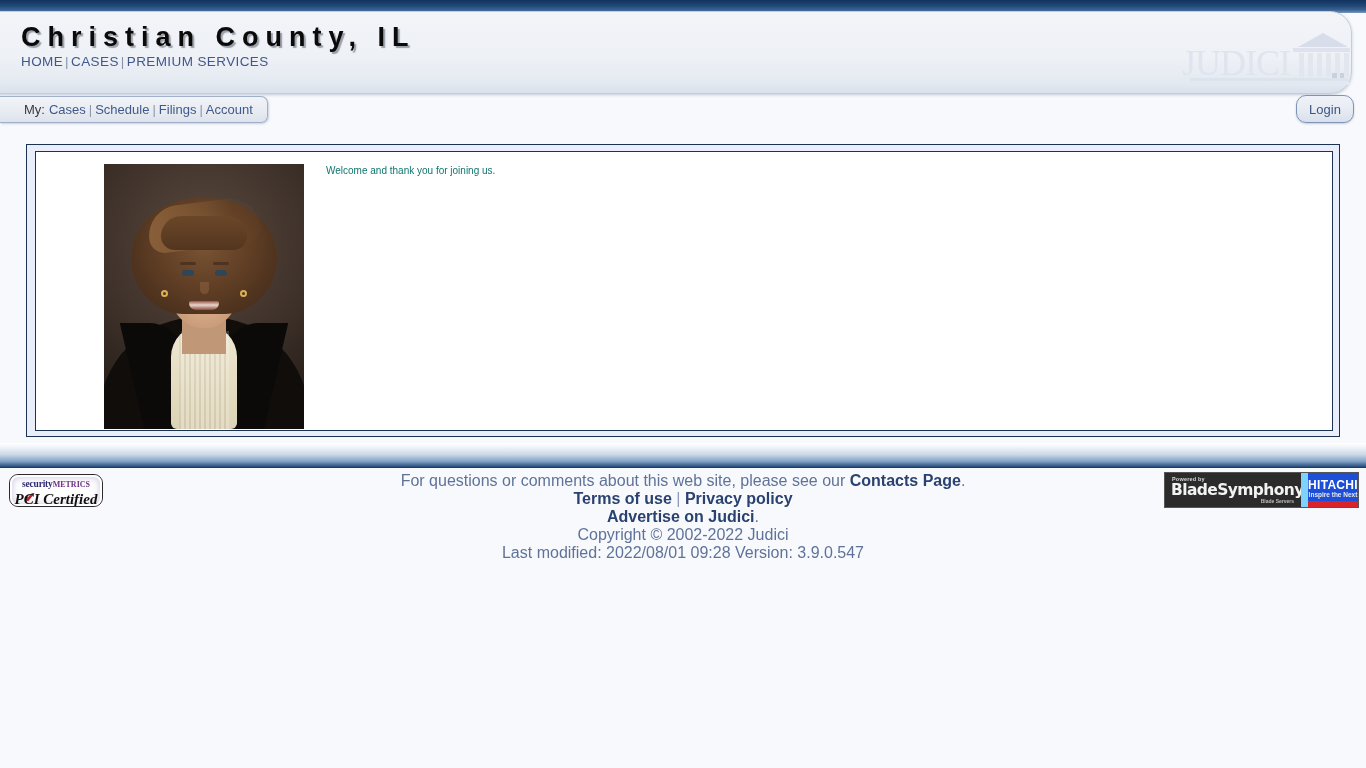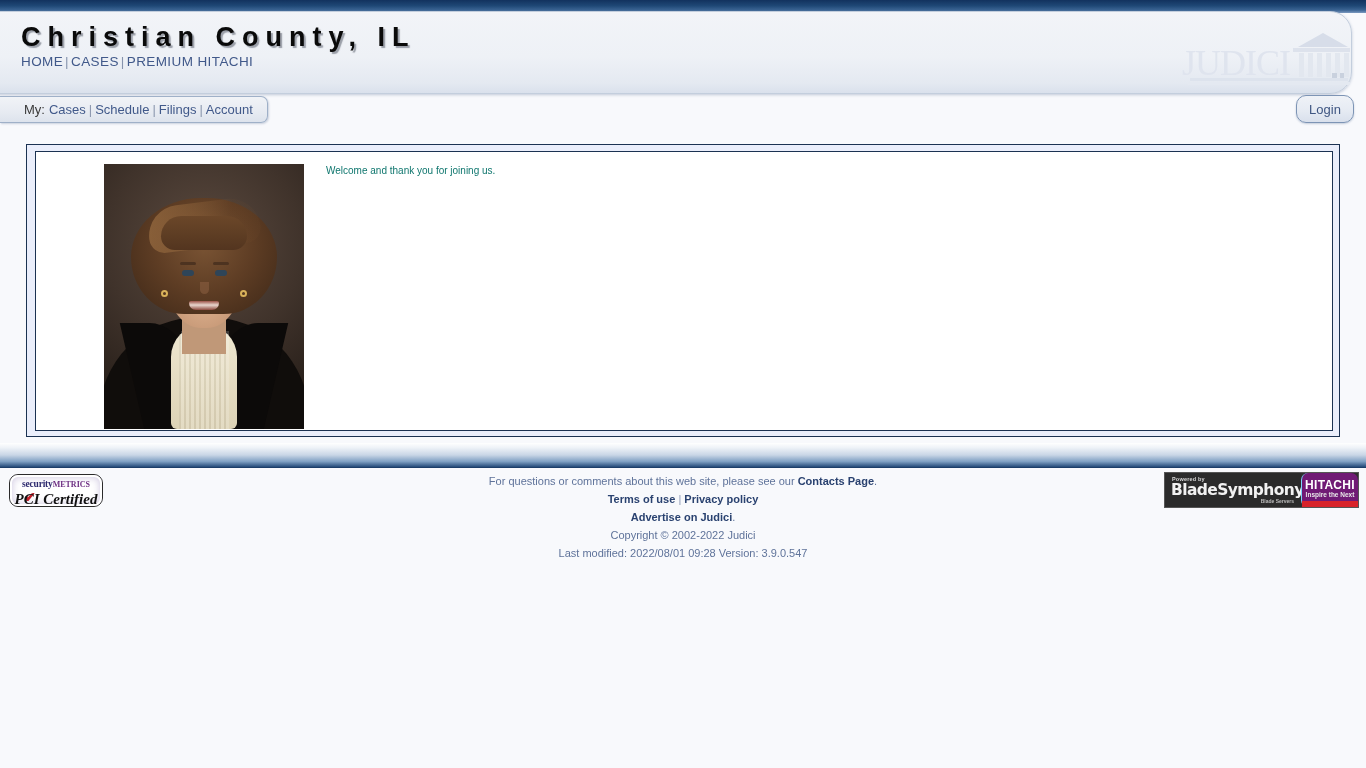--- a/index.html
+++ b/index.html
@@ -241,21 +241,21 @@
 
   
   .footer {
     position: absolute; top: 468px; left: 0;
     width: 1366px; height: 100px;
   }
   .footer-center {
     position: absolute; left: 0; top: 4px;
     width: 1366px;
     text-align: center;
-    font-size: 11px;
+    font-size: 16px;
     color: #5f739a;
     line-height: 18px;
   }
   .footer-center a { color: #2a4270; text-decoration: none; font-weight: bold; }
   .footer-center .sep { color: #8d9bb7; }
 
   
   .pci-badge {
     position: absolute; left: 9px; top: 6px;
     width: 94px; height: 33px;
@@ -320,23 +320,22 @@
     letter-spacing: -0.6px;
     font-family: "DejaVu Sans", sans-serif;
   }
   .hb-sub {
     position: absolute; right: 7px; bottom: 3px;
     font-size: 5px; color: #bdbdbd; font-weight: bold;
   }
   .hb-right {
     position: relative;
     flex: 1 1 auto;
-    background: #701a75;
-    border-left: 1px solid #7dd3fc;
-    border-radius: 7px;
+    background: #1d4ed8;
+    border-left: 7px solid #7dd3fc;
   }
   .hb-hitachi {
     position: absolute; left: 0; right: 0; top: 5px;
     text-align: center;
     font-size: 12px; color: #fff; font-weight: bold;
     letter-spacing: 0.3px;
   }
   .hb-inspire {
     position: absolute; left: 0; right: 0; top: 18px;
     text-align: center;
@@ -351,21 +350,21 @@
 <body>
 
 <div class="top-strip"></div>
 
 <div class="header-panel"></div>
 <div class="header-inner">
 
   <div class="county-title">Christian County, IL</div>
 
   <div class="header-nav">
-    <a href="#">HOME</a><span class="sep">|</span><a href="#">CASES</a><span class="sep">|</span><a href="#">PREMIUM HITACHI</a>
+    <a href="#">HOME</a><span class="sep">|</span><a href="#">CASES</a><span class="sep">|</span><a href="#">PREMIUM SERVICES</a>
   </div>
 
   <div class="judici-logo">
     <svg width="170" height="62" viewBox="0 0 170 62">
 
       <text x="2" y="44" font-family="Liberation Serif, serif" font-size="36" fill="#dfe4ee" letter-spacing="-1">JUDICI</text>
 
       <polygon points="118,16 168,16 143,2" fill="#d7dde9"></polygon>
       <rect x="113" y="17" width="58" height="4" fill="#dde2ec"></rect>
 

